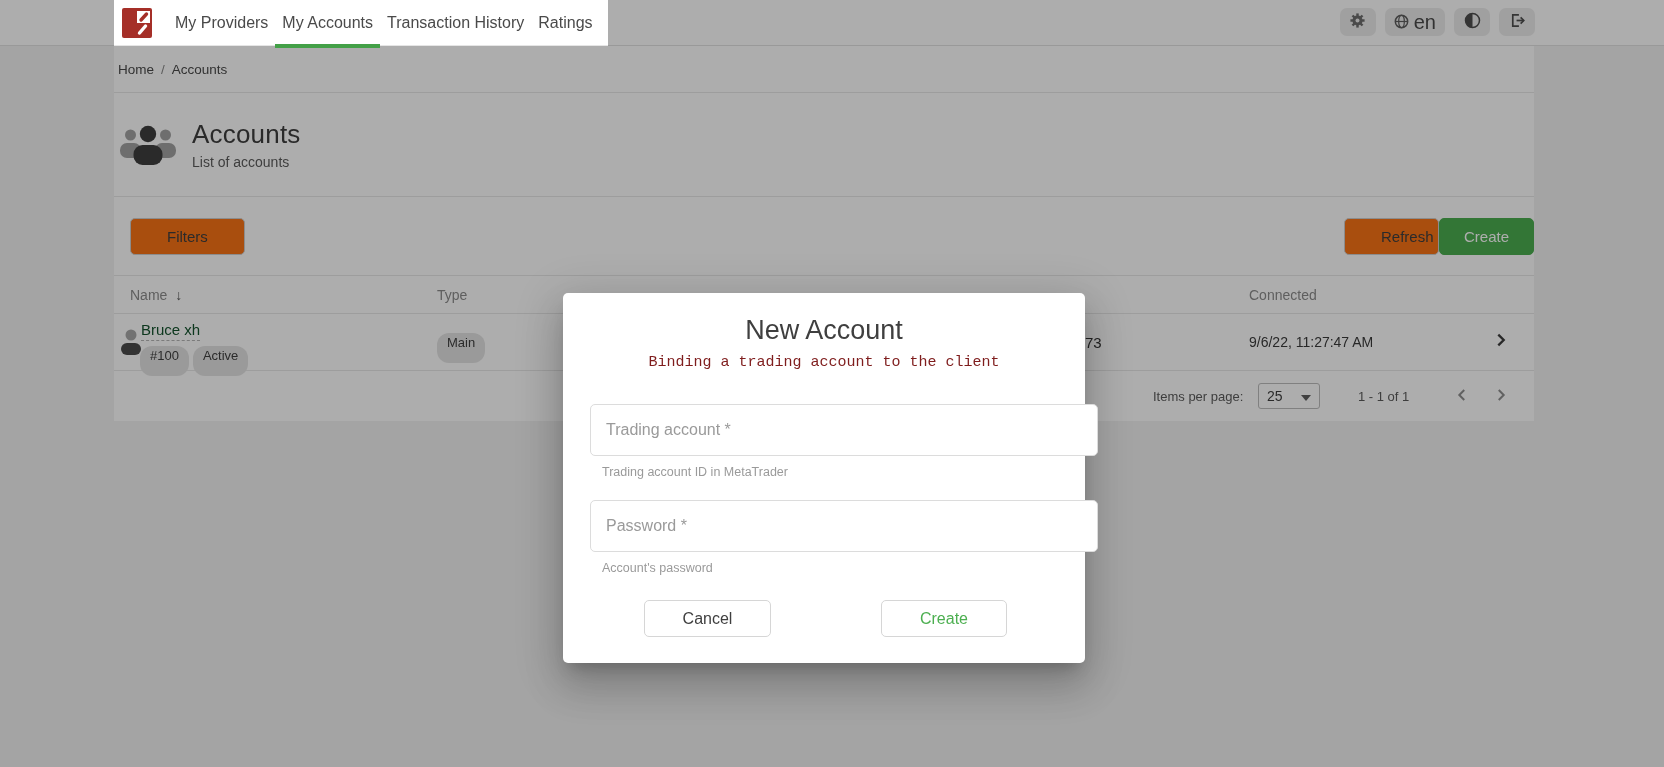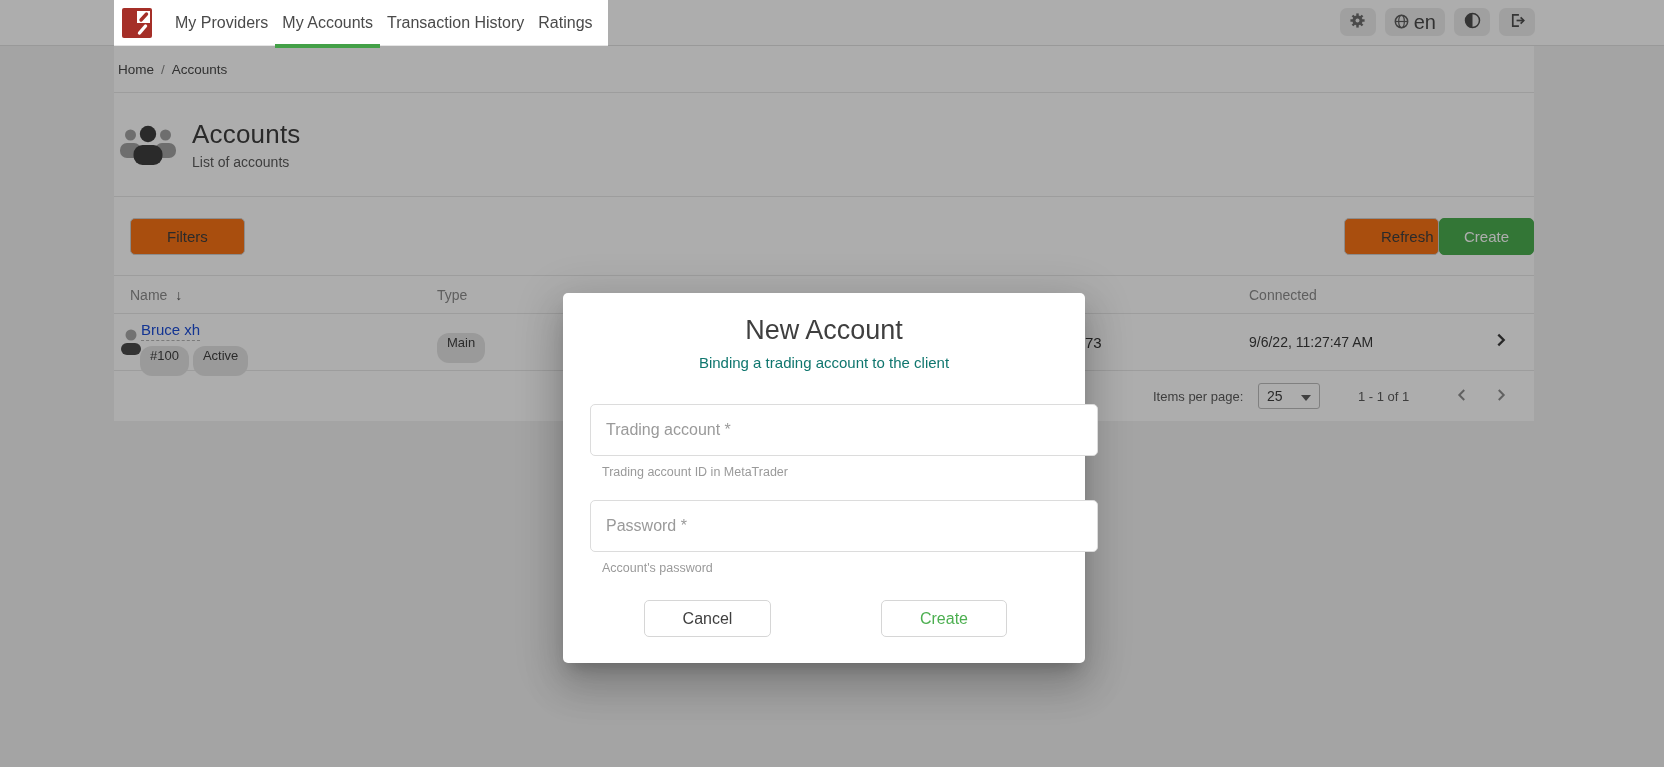--- a/index.html
+++ b/index.html
@@ -47,21 +47,21 @@
 
   .thead-row { position:relative; height:38px; border-bottom:1px solid #e8e8e8;
                font-size:14px; color:#8c8c8c; }
   .thead-cell { position:absolute; top:50%; transform:translateY(-50%); display:flex;
                 align-items:center; gap:8px; }
   .sort-arrow { font-size:14px; color:#5a5a5a; }
 
   .data-row { position:relative; height:57px; border-bottom:1px solid #e8e8e8; cursor:pointer; }
   .cell { position:absolute; }
   .avatar { left:4px; top:13px; }
-  .name-text { left:27px; top:7px; font-size:15px; color:#1d4ed8;
+  .name-text { left:27px; top:7px; font-size:15px; color:#14532d;
                border-bottom:1px dashed #b5b5b5; padding-bottom:2px; cursor:pointer; }
   .badge-strip { left:26px; top:32px; display:flex; gap:4px; }
   .pill { background:#e4e4e4; color:#404040; font-size:13px; border-radius:12px;
           padding:2px 10px 13px; white-space:nowrap; }
   .type-cell { left:323px; top:50%; transform:translateY(-50%); }
   .login-cell { left:971px; top:50%; transform:translateY(-50%); font-size:15px; color:#333; }
   .date-cell { left:1135px; top:50%; transform:translateY(-50%); font-size:14px; color:#3b3b3b; }
   .chevron-cell { left:1378px; top:50%; transform:translateY(-50%); }
 
   .pgn-row { position:relative; height:50px; font-size:13px; color:#5c5c5c; }
@@ -78,21 +78,21 @@
 
   
   .backdrop { position:absolute; inset:0; background:rgba(0,0,0,0.32); z-index:10; }
   .modal { position:absolute; left:563px; top:293px; width:522px; height:370px;
            background:#fff; border-radius:5px; z-index:30;
            box-shadow:0 11px 15px -7px rgba(0,0,0,.2), 0 24px 38px 3px rgba(0,0,0,.14),
                       0 9px 46px 8px rgba(0,0,0,.12); }
   .modal-title { position:absolute; left:0; top:22px; width:100%; text-align:center;
                  font-size:27px; color:#3f3f3f; }
   .modal-sub { position:absolute; left:0; top:61px; width:100%; text-align:center;
-               font-size:15px; color:#0f766e; }
+               font-size:15px; color:#7f1d1d;font-family:Liberation Mono, monospace; }
   .m-input { position:absolute; left:27px; width:508px; height:52px;
              border:1px solid #dcdcdc; border-radius:5px; padding:0 15px; font-size:16px;
              color:#333; font-family:"Liberation Sans", sans-serif; outline:none; background:#fff; }
   .m-input::placeholder { color:#9a9a9a; opacity:1; }
   .m-input-1 { top:111px; } .m-input-2 { top:207px; }
   .m-hint { position:absolute; left:39px; font-size:12.5px; color:#9a9a9a; }
   .m-hint-1 { top:172px; } .m-hint-2 { top:268px; }
   .m-btn { position:absolute; top:307px; height:37px; background:#fff;
            border:1px solid #d6d6d6; border-radius:5px; font-size:16px; cursor:pointer;
            font-family:"Liberation Sans", sans-serif; }

